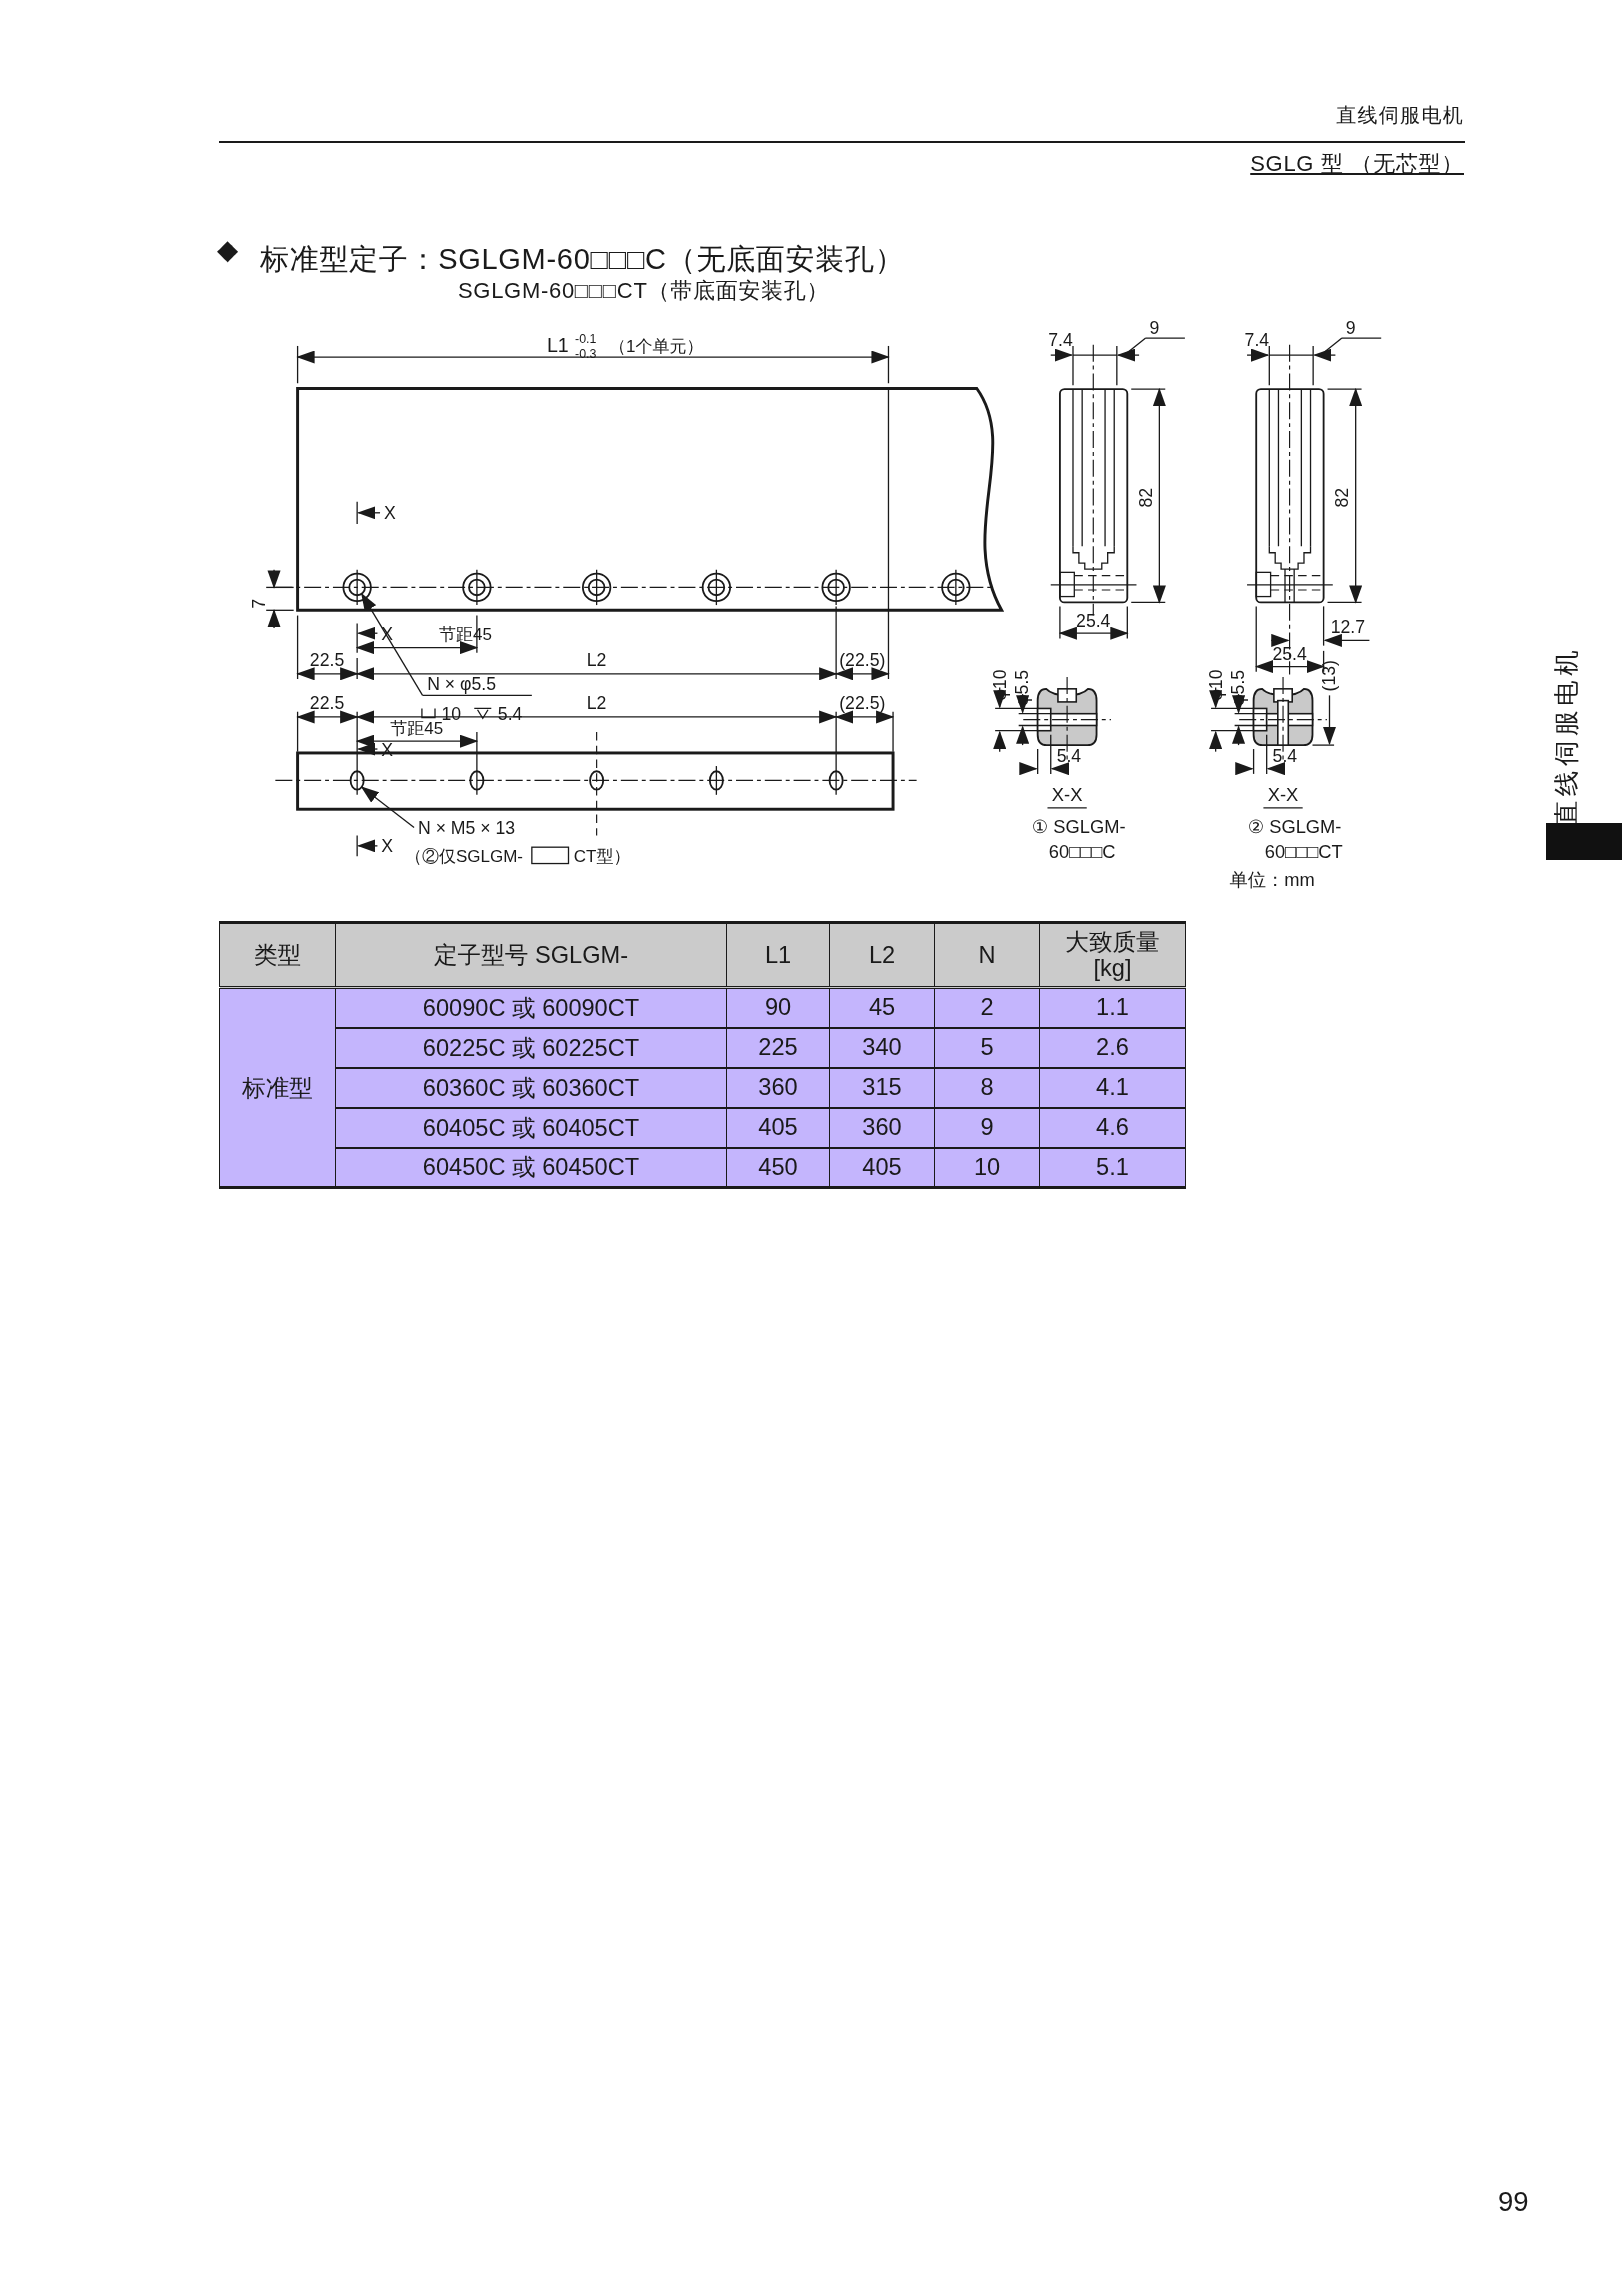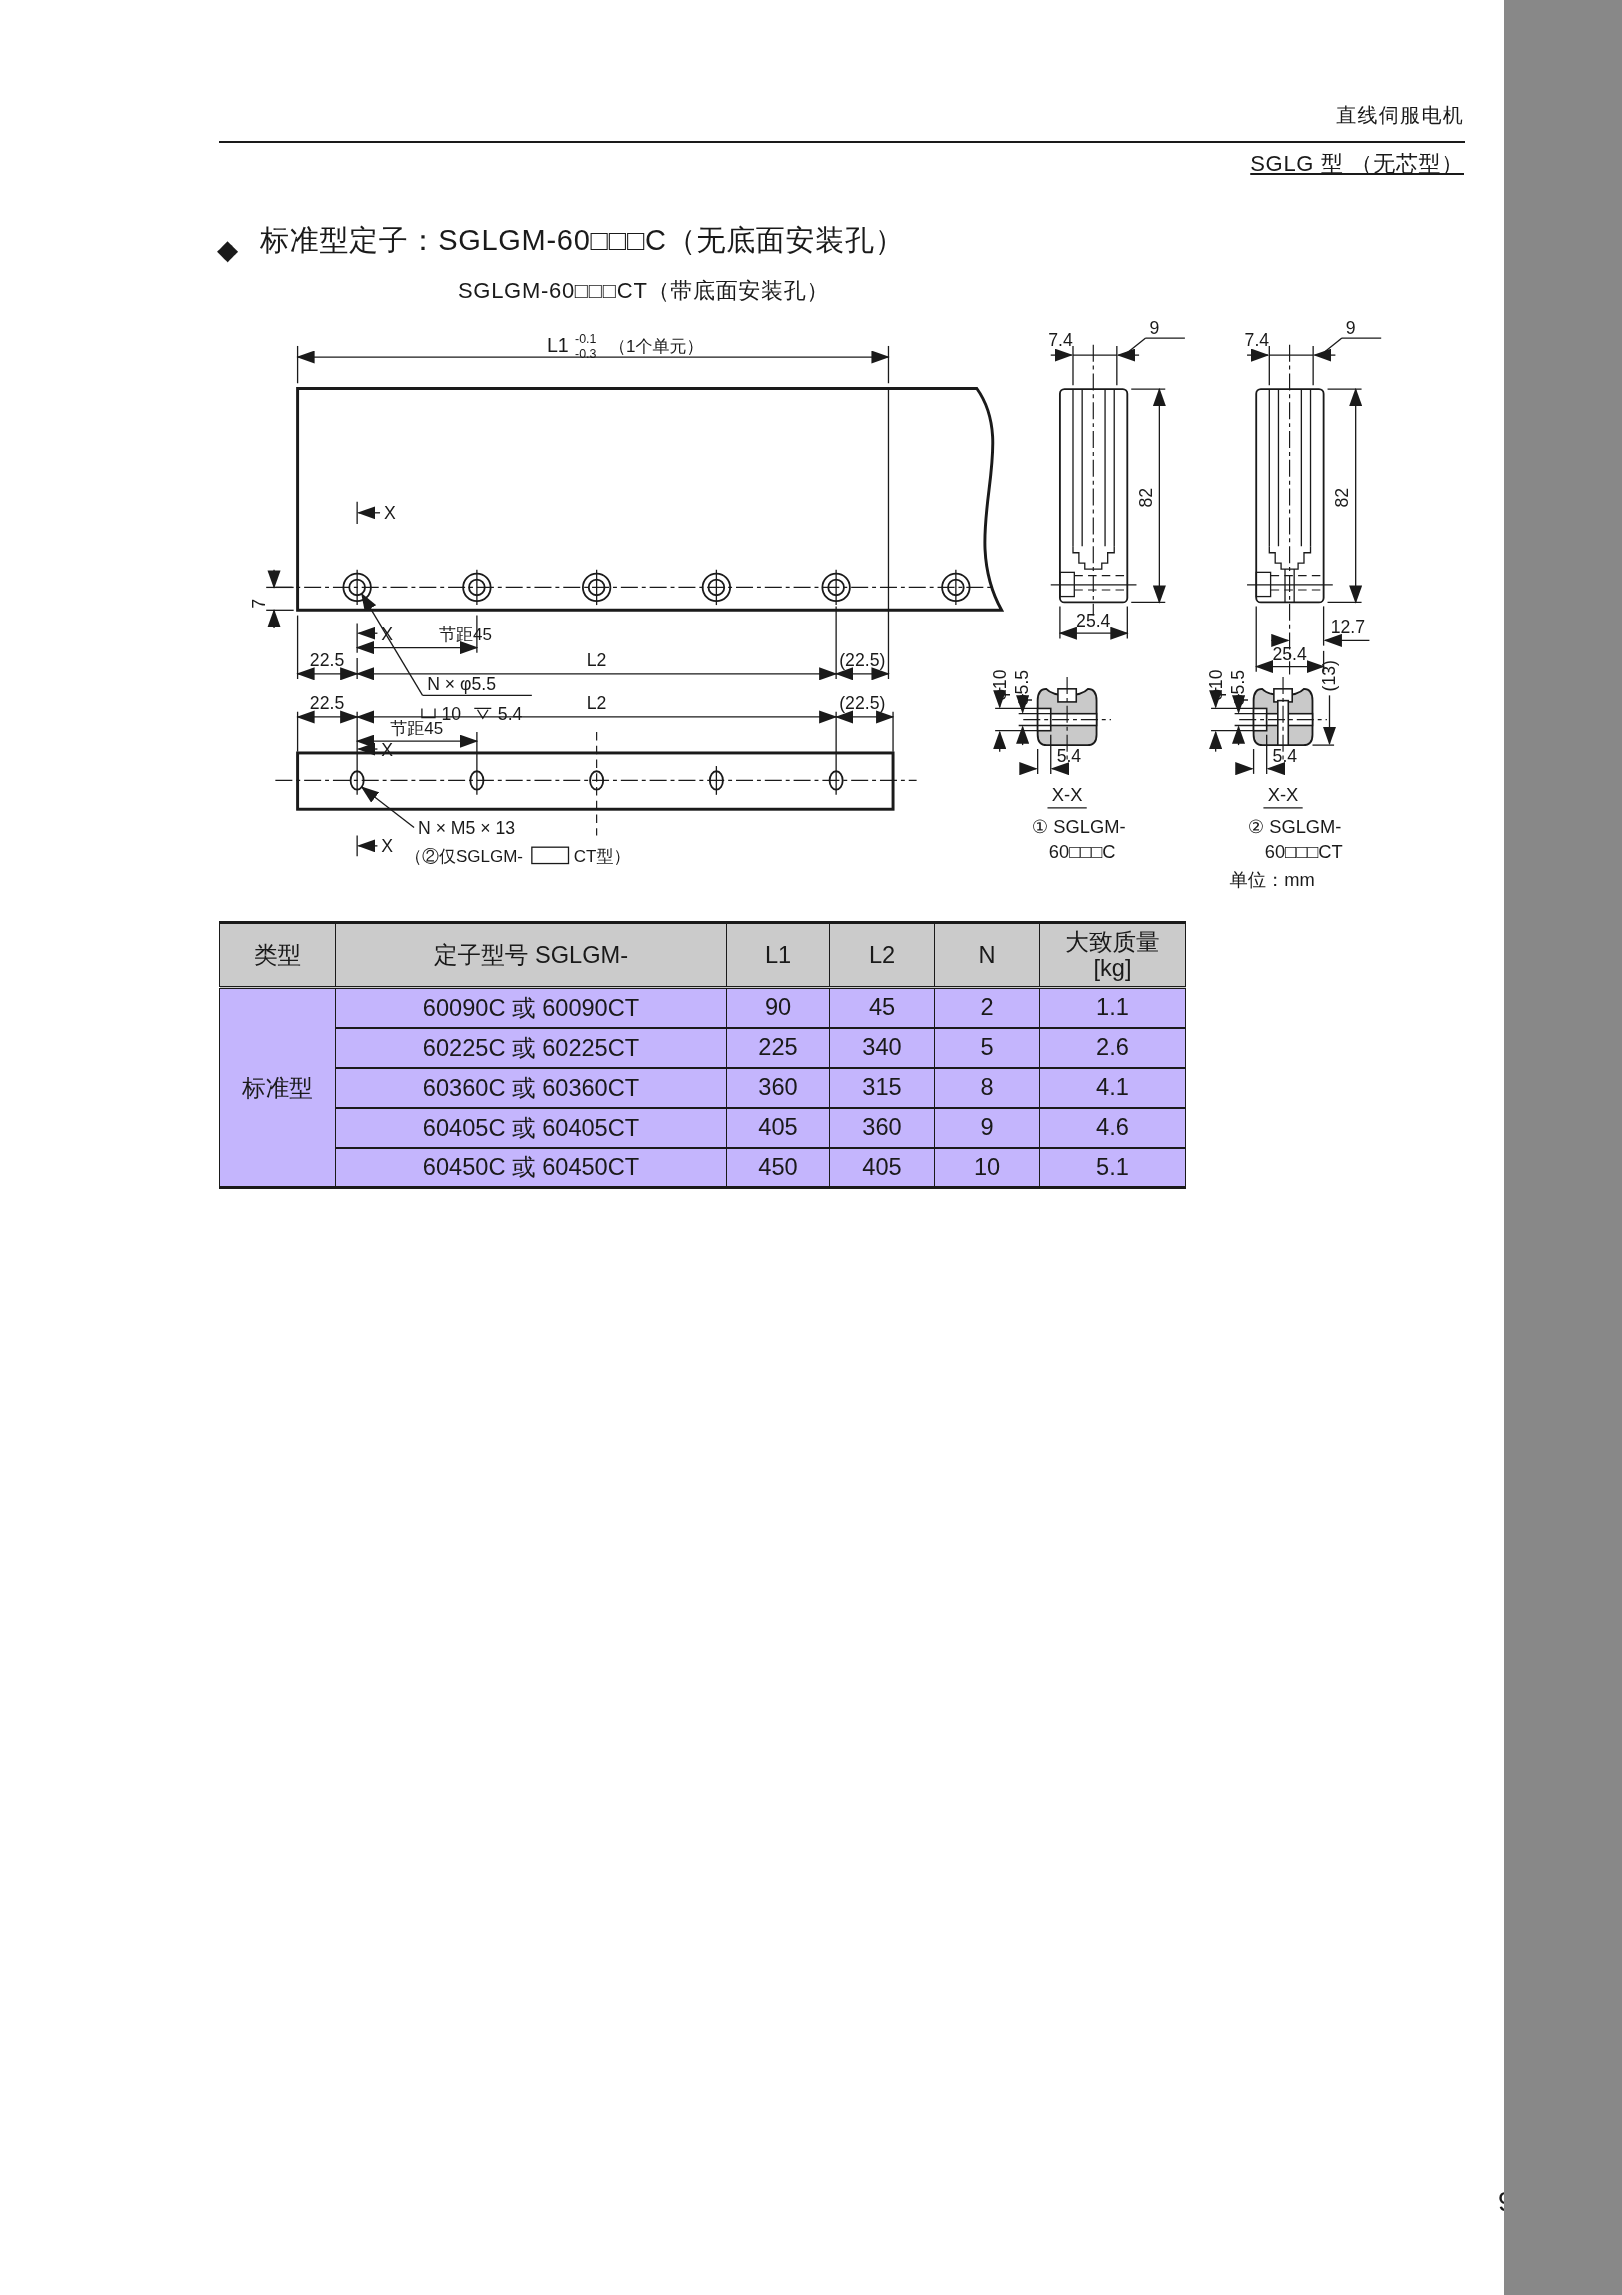--- a/index.html
+++ b/index.html
@@ -1,28 +1,28 @@
 <!DOCTYPE html>
 <html style="font-size:10.5px"><head>
 <meta charset="utf-8">
 <style>
   * { margin:0; padding:0; box-sizing:border-box; }
   body { background:#888; }
   .page {
-    position:relative; width:1504px; height:2295px; background:#ffffff;
+    position:relative; width:1622px; height:2295px; background:#ffffff;
     font-family:"Liberation Sans", sans-serif; color:#1a1a1a; overflow:hidden;
   }
   .abs { position:absolute; }
   
   .hdr-cat { top:102px; left:0; width:1464px; text-align:right; font-size:20px; letter-spacing:1.3px; }
   .hdr-rule { top:141px; left:219px; width:1246px; height:2px; background:#1a1a1a; }
   .hdr-sub { top:149px; left:0; width:1464px; text-align:right; font-size:22px; letter-spacing:0.7px;text-decoration:underline; }
   
   .title-diamond { left:217px; top:233px; font-size:27.5px; }
-  .title-line1 { left:260px; top:221px; font-size:29px; letter-spacing:0.7px; }
+  .title-line1 { left:260px; top:240px; font-size:29px; letter-spacing:0.7px; }
   .title-line2 { left:458px; top:276px; font-size:22px; letter-spacing:0.7px; }
   
   .drawing { left:249px; top:308px; }
   svg text { fill:#1a1a1a; font-family:"Liberation Sans", sans-serif; }
   .ln   { stroke:#1a1a1a; stroke-width:2;   fill:none; }
   .lnT  { stroke:#1a1a1a; stroke-width:4.5; fill:none; }
   .lnM  { stroke:#1a1a1a; stroke-width:2.8; fill:none; }
   .cl   { stroke:#1a1a1a; stroke-width:1.8; fill:none; stroke-dasharray:26 6 6 6; }
   .dash { stroke:#1a1a1a; stroke-width:1.8; fill:none; stroke-dasharray:13 8; }
   .dim  { font-size:27px; }

